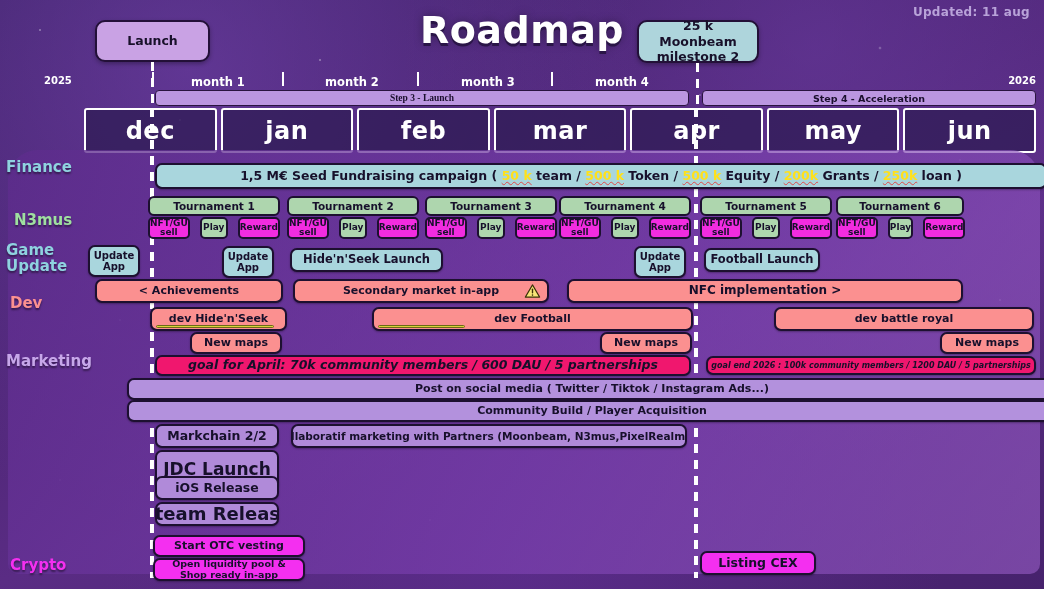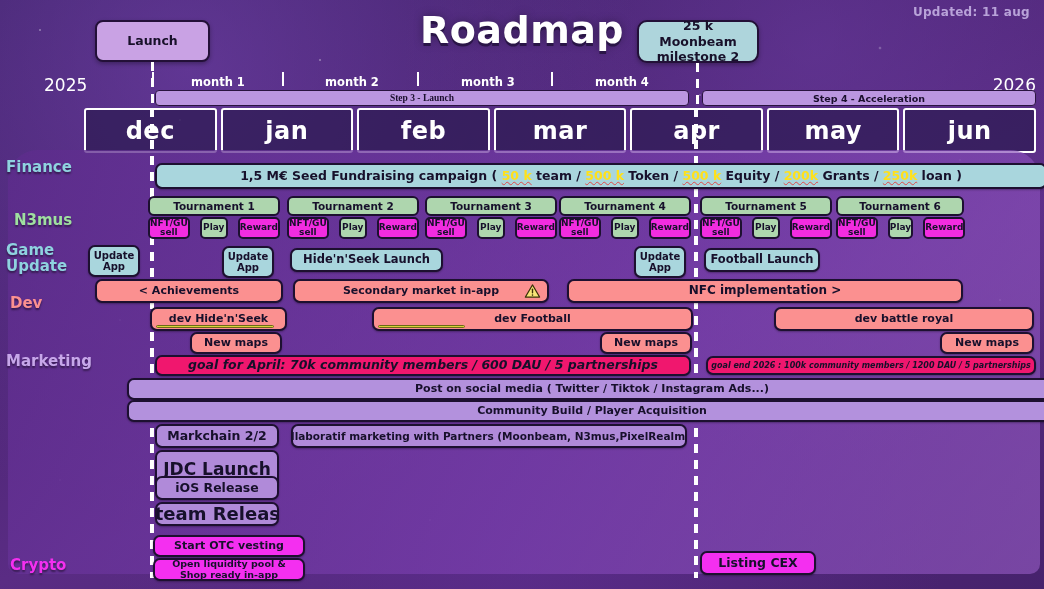--- a/index.html
+++ b/index.html
@@ -48,26 +48,26 @@
   .updated {
     position:absolute; right:14px; top:5px; font-size:12px; font-weight:bold;
     color:#b9a3d9; letter-spacing:.3px;
   }
   .callout {
     position:absolute; border:2px solid #231038; border-radius:10px;
     display:flex; align-items:center; justify-content:center; text-align:center;
     font-size:12.5px; font-weight:bold; color:#18102a; line-height:1.25; padding:2px 6px;
     box-shadow:0 2px 4px rgba(0,0,0,.3);
   }
-  .callout.launch { left:95px; top:20px; width:115px; height:42px; background:#c9a2e4;border-radius:8px; }
+  .callout.launch { left:95px; top:20px; width:115px; height:42px; background:#c9a2e4; }
   .callout.moon   { left:637px; top:20px; width:122px; height:43px; background:#aed5dc; }
   .callout-stem { position:absolute; width:3px; background:#fff; }
 
   
-  .year { position:absolute; font-size:17px; font-weight:normal; color:#fff; }
+  .year { position:absolute; font-size:10px; font-weight:bold; color:#fff; }
   .year.left { left:44px; top:75px; }
   .year.right { right:8px; top:75px; }
   .mlabel { position:absolute; top:75px; font-size:11.5px; font-weight:bold; color:#fff; text-align:center; }
   .mtick { position:absolute; top:72px; width:2px; height:14px; background:#fff; }
 
   
   .step {
     position:absolute; height:16px; background:#bb96e0; border:1px solid #2a1440;
     border-radius:4px; display:flex; align-items:center; justify-content:center;
     font-size:9.5px; font-weight:bold; color:#1b0f2e;

